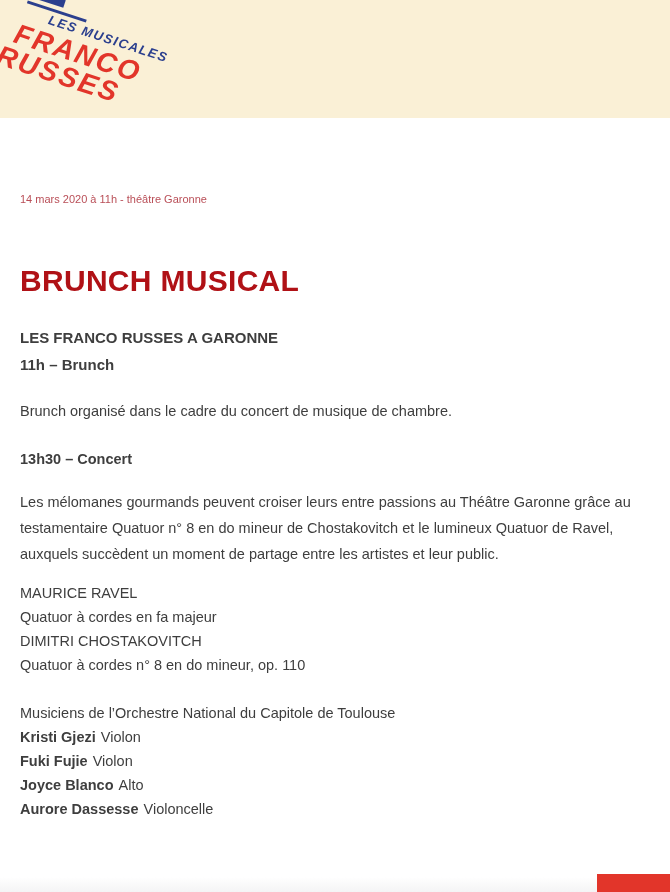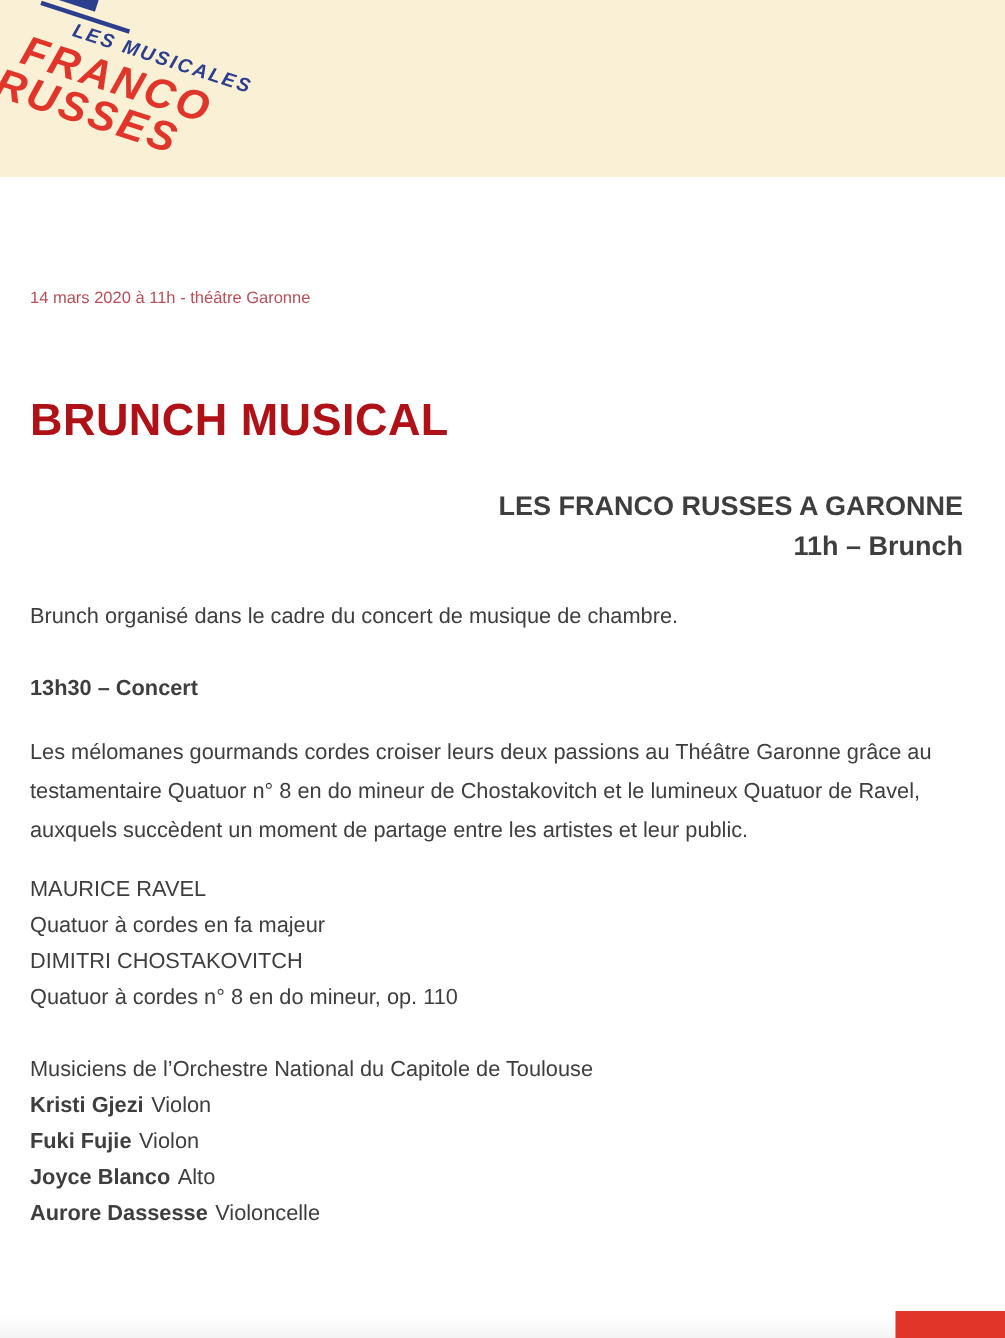--- a/index.html
+++ b/index.html
@@ -69,24 +69,23 @@
   .event-title {
     margin: 56px 0 0 0;
     font-size: 30px;
     line-height: 33px;
     font-weight: bold;
     letter-spacing: 0.3px;
     color: var(--title-red, #b01116);
   }
   .intro-bold {
     margin-top: 27px;
-    font-size: 18px;
+    font-size: 15px;
     line-height: 27px;
     font-weight: bold;
-    text-align: right;
   }
   .para { font-size: 14.5px; line-height: 26px; }
   .para--brunch { margin-top: 20px; }
   .concert-time {
     margin-top: 22px;
     font-size: 14.5px;
     line-height: 26px;
     font-weight: bold;
   }
   .para--concert { margin-top: 17px; }
@@ -143,21 +142,21 @@
     <div class="intro-bold">
       <div>LES FRANCO RUSSES A GARONNE</div>
       <div>11h – Brunch</div>
     </div>
 
     <p class="para para--brunch">Brunch organisé dans le cadre du concert de musique de chambre.</p>
 
     <div class="concert-time">13h30 – Concert</div>
 
     <div class="para para--concert">
-      <div>Les mélomanes gourmands cordes croiser leurs deux passions au Théâtre Garonne grâce au</div>
+      <div>Les mélomanes gourmands peuvent croiser leurs entre passions au Théâtre Garonne grâce au</div>
       <div>testamentaire Quatuor n° 8 en do mineur de Chostakovitch et le lumineux Quatuor de Ravel,</div>
       <div>auxquels succèdent un moment de partage entre les artistes et leur public.</div>
     </div>
 
     <div class="program">
       <div class="bold">MAURICE RAVEL</div>
       <div>Quatuor à cordes en fa majeur</div>
       <div class="bold">DIMITRI CHOSTAKOVITCH</div>
       <div>Quatuor à cordes n° 8 en do mineur, op. 110</div>
     </div>

